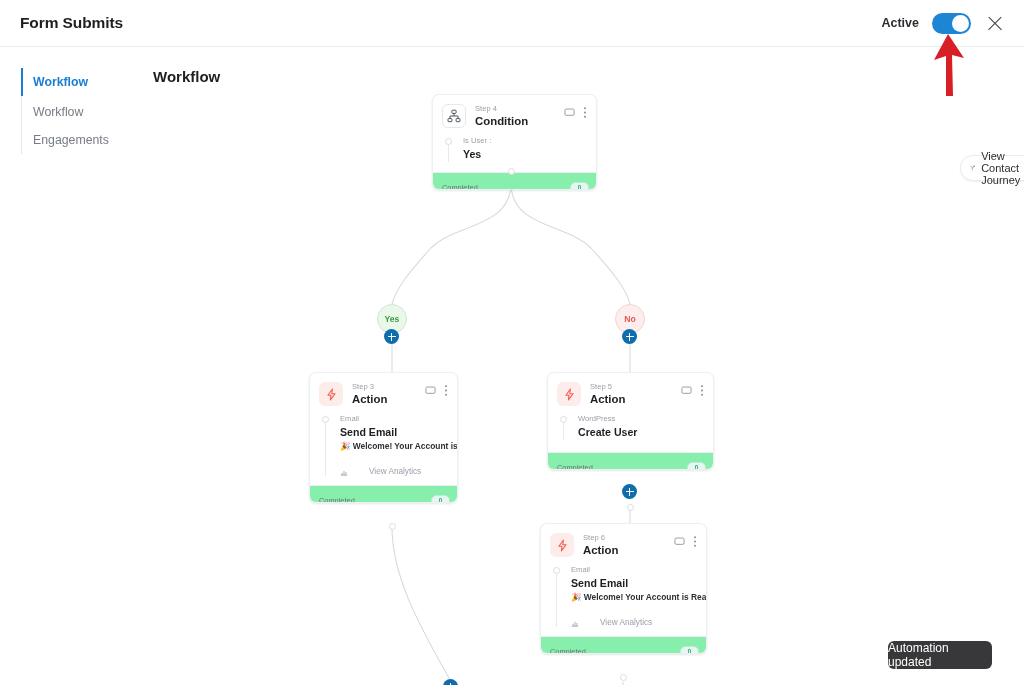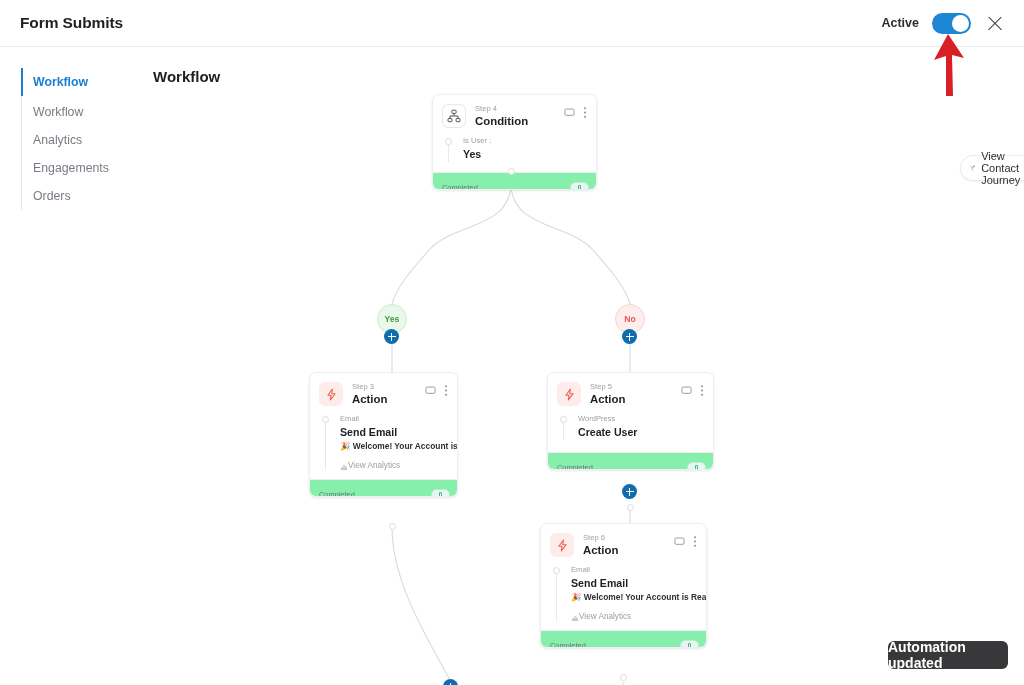--- a/index.html
+++ b/index.html
@@ -116,22 +116,22 @@
   .rail-line {
     position: absolute; left: 3.2px; top: 10px; bottom: 0;
     width: 1px; background: #e6e9ed;
   }
   .body-text { margin-left: 9px; }
   .b-label { font-size: 7.6px; color: #9aa0a8; line-height: 1.5; }
   .b-title { font-size: 10.6px; color: #1d1f22; font-weight: bold; line-height: 1.5; }
   .b-sub { font-size: 8.4px; color: #2b2f33; font-weight: bold; line-height: 1.55; white-space: nowrap; }
   .b-sub .emoji { color: #f0932b; }
   .b-link {
-    font-size: 8.2px; color: #9aa0a8; margin-top: 8px;
-    display: flex; align-items: center; gap: 0; cursor: pointer;
+    font-size: 8.2px; color: #9aa0a8; margin-top: 14px;
+    display: flex; align-items: center; gap: 21px; cursor: pointer;
   }
 
   .node-foot {
     background: #86efac; border-top: 1px solid #eceff2;
     height: 17px; display: flex; align-items: center;
     padding: 12px 7px 0 9px;
   }
   .foot-label { font-size: 7.4px; color: #6b7077; }
   .foot-badge {
     margin-left: auto;
@@ -173,25 +173,24 @@
     height: 26px; padding: 0 11px 0 9px;
     background: #fff; border: 1px solid #e9ebee; border-radius: 13px;
     box-shadow: 0 1px 2px rgba(16,24,40,.06);
     display: flex; align-items: center; gap: 6px;
     font-size: 11px; color: #2b2f33; cursor: pointer;
   }
 
   
   .toast {
     position: absolute; left: 888px; top: 641px;
-    width: 120px; height: 28px; border-radius: 6px;
+    width: 104px; height: 28px; border-radius: 6px;
     background: #38383a; color: #ffffff;
     display: flex; align-items: center; justify-content: center;
-    font-size: 14px;
-    font-weight: bold;
+    font-size: 12px;
   }
 
   
   .annot-arrow { position: absolute; left: 922px; top: 30px; }
 </style>
 </head>
 <body>
 
 <div id="app">
 
@@ -207,27 +206,21 @@
   </div>
 
   <div class="sidebar">
     <div class="side-item active">
       <span>Workflow</span>
     </div>
     <div class="side-item" style="margin-top:2px">
       <span>Workflow</span>
     </div>
     <div class="side-item">
-      <span>Analytics</span>
-    </div>
-    <div class="side-item">
       <span>Engagements</span>
-    </div>
-    <div class="side-item">
-      <span>Orders</span>
     </div>
   </div>
 
   <div class="canvas">
 
     <div class="canvas-title">Workflow</div>
 
     <svg class="edges" viewBox="0 0 873 637">
       <g fill="none" stroke="#d7dadd" stroke-width="1.1">
 

